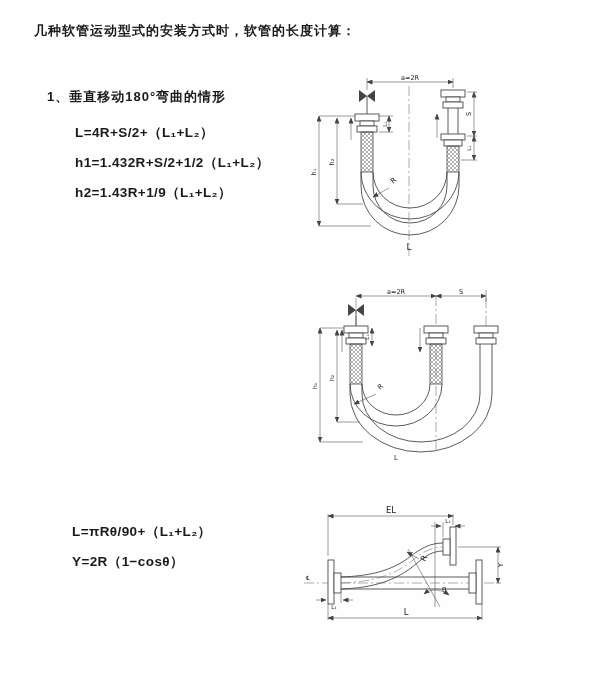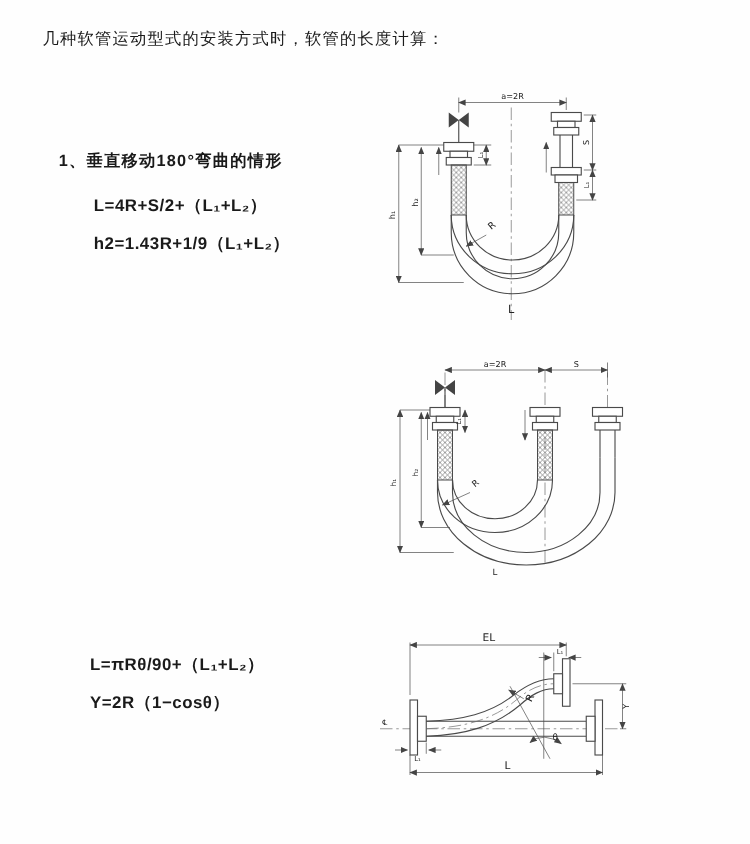--- a/index.html
+++ b/index.html
@@ -1,19 +1,19 @@
 <!DOCTYPE html>
 <html><head>
 <meta charset="utf-8">
 <style>
   html,body{margin:0;padding:0;background:#ffffff;}
   body{width:600px;height:675px;position:relative;overflow:hidden;
        font-family:"Liberation Sans","DejaVu Sans",sans-serif;color:#1a1a1a;}
   .page{position:absolute;inset:0;background:#fefefe;}
-  .title{position:absolute;left:34px;top:22px;font-size:13px;font-weight:normal;letter-spacing:1px;}
+  .title{position:absolute;left:34px;top:22px;font-size:13px;font-weight:bold;letter-spacing:1px;}
   .sec{position:absolute;}
   .sec .head{font-size:13px;font-weight:bold;letter-spacing:1px;margin:0 0 12px 0;}
   .sec .formula{font-size:13.5px;letter-spacing:0.4px;height:30px;line-height:30px;margin-left:28px;white-space:nowrap;font-weight:bold;}
   #sec3 .formula{margin-left:30px;}
   svg{position:absolute;overflow:visible;}
   .ol{stroke:#4a4a4a;stroke-width:0.9;fill:none;}
   .dl{stroke:#4a4a4a;stroke-width:0.55;fill:none;}
   .cl{stroke:#6a6a6a;stroke-width:0.55;fill:none;stroke-dasharray:10 3 2 3;}
   .fit{stroke:#4a4a4a;stroke-width:0.9;fill:#ffffff;}
   .hat{stroke:#4a4a4a;stroke-width:0.8;fill:url(#hatch);}
@@ -36,23 +36,24 @@
       <marker id="as" viewBox="0 0 6 5" markerWidth="6" markerHeight="5" refX="0.5" refY="2.5" orient="auto" markerUnits="userSpaceOnUse">
           <path d="M6,0L0,2.5L6,5Z" fill="#444"></path>
         </marker>
       <pattern id="hatch" width="4" height="4" patternUnits="userSpaceOnUse">
         <path d="M0,4L4,0" stroke="#666" stroke-width="0.5"></path>
         <path d="M0,0L4,4" stroke="#666" stroke-width="0.5"></path>
       </pattern>
     </defs>
   </svg>
 
-  <div class="sec" id="sec1" style="left:47px;top:120px;">
+  <div class="sec" id="sec1" style="left:47px;top:88px;">
     <div class="head">1、垂直移动180°弯曲的情形</div>
     <div class="formula">L=4R+S/2+（L₁+L₂）</div>
+    <div class="formula">h1=1.432R+S/2+1/2（L₁+L₂）</div>
     <div class="formula">h2=1.43R+1/9（L₁+L₂）</div>
   </div>
 
   <svg id="d1" style="left:305px;top:70px;" width="290" height="195" viewBox="0 0 290 195">
     <line class="cl" x1="104" y1="16" x2="104" y2="186"></line>
 
     <g>
       <line class="dl" x1="62" y1="20" x2="62" y2="8"></line>
       <line class="dl" x1="148" y1="18" x2="148" y2="8"></line>
       <line class="dl" x1="62" y1="12" x2="148" y2="12" marker-start="url(#as)" marker-end="url(#ae)"></line>

